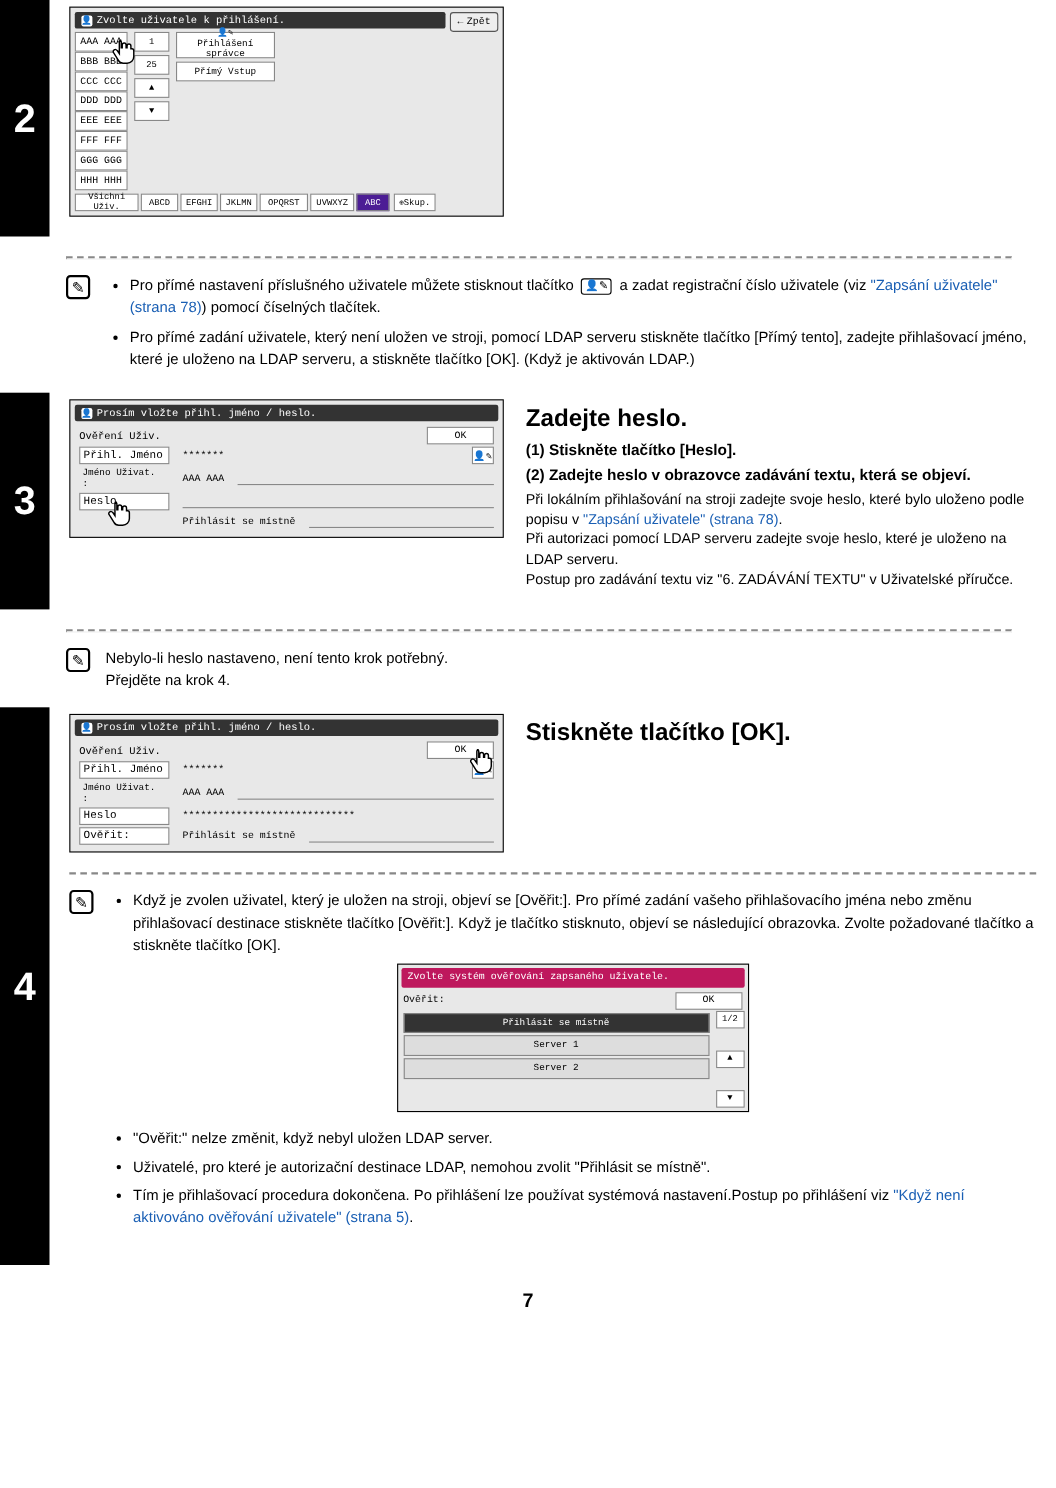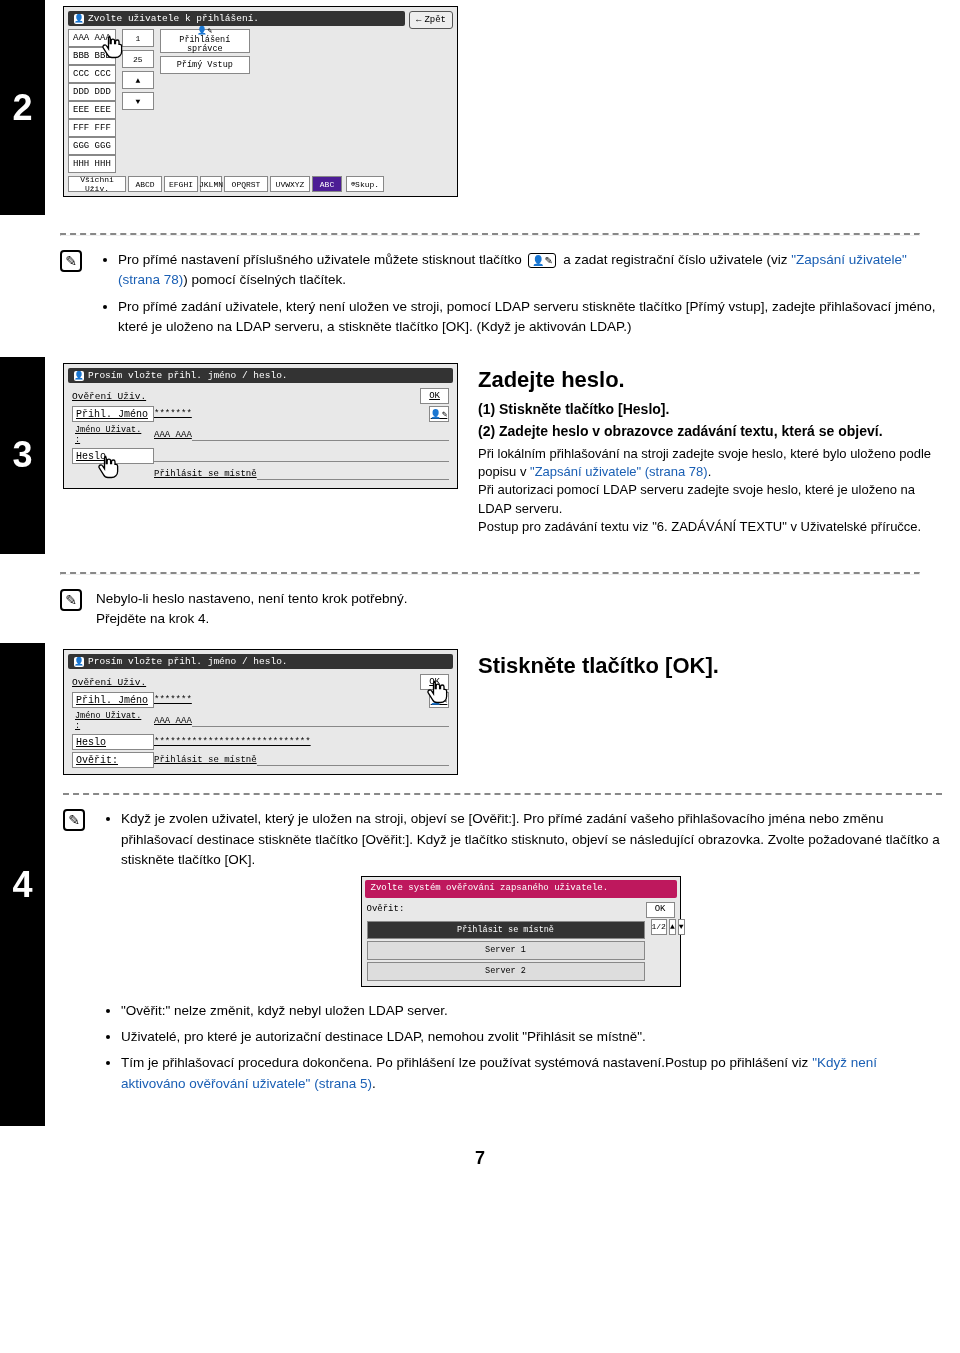--- a/index.html
+++ b/index.html
@@ -44,34 +44,34 @@
 
   .note-line { display: flex; align-items: flex-start; gap: 14px; padding: 0 18px 14px 60px; }
   .note-icon { width: 22px; height: 22px; border: 2px solid #000; border-radius: 4px; display: inline-flex; align-items: center; justify-content: center; font-size: 14px; flex-shrink: 0; }
   .note-text { font-size: 13.5px; line-height: 1.5; flex: 1; }
   ul.bul { list-style: disc; padding-left: 22px; }
   ul.bul li { margin-bottom: 6px; }
 
   .inline-icon { display: inline-flex; align-items: center; justify-content: center; border: 1.5px solid #000; border-radius: 3px; width: 28px; height: 15px; font-size: 10px; vertical-align: middle; margin: 0 3px; gap: 2px; }
 
   .step3-fields { display: flex; flex-direction: column; gap: 2px; padding: 2px 4px; font-size: 9px; }
-  .field-row { display: flex; align-items: center; gap: 0; text-decoration: underline; }
+  .field-row { display: flex; align-items: center; gap: 12px; }
   .field-label { border: 1px solid #888; background: #fff; padding: 1px 3px; width: 82px; height: 16px; display: inline-flex; align-items: center; font-size: 10px; text-align: right; }
   .field-val { font-size: 9px; }
   .long-under { border-bottom: 1px solid #888; flex: 1; height: 1px; margin-top: 10px; }
-  .ok-btn { border: 1px solid #888; background: #fff; padding: 1px 8px; font-size: 9px; height: 16px; display: inline-flex; align-items: center; }
+  .ok-btn { border: 1px solid #888; background: #fff; padding: 1px 24px; font-size: 9px; height: 16px; display: inline-flex; align-items: center; }
   .tiny-icon { border: 1px solid #888; background: #fff; width: 20px; height: 16px; display: inline-flex; align-items: center; justify-content: center; font-size: 9px; }
 
   .auth-panel { border: 1.5px solid #000; background: #e8e8e8; font-family: "Courier New", monospace; font-size: 9px; padding: 3px; width: 320px; margin: 6px auto 14px auto; }
   .auth-title { background: #be185d; color: #fff; padding: 2px 6px; font-size: 9px; border-radius: 2px; margin-bottom: 3px; }
   .auth-row { display: flex; align-items: center; gap: 6px; padding: 1px 2px; }
   .auth-list { display: flex; flex-direction: column; gap: 2px; margin: 2px 2px; }
   .auth-item { border: 1px solid #888; background: #ddd; text-align: center; font-size: 8.5px; padding: 2px 0; }
   .auth-item.sel { background: #333; color: #fff; }
-  .auth-side { display: flex; flex-direction: row; gap: 2px; width: 26px; }
+  .auth-side { display: flex; flex-direction: column; gap: 20px; width: 26px; }
   .auth-mini { border: 1px solid #888; background: #fff; text-align: center; font-size: 8px; padding: 1px 0; height: 16px; display: flex; align-items: center; justify-content: center; }
 
   .pagenum { text-align: center; font-size: 18px; font-weight: bold; padding: 22px 0; }
 </style>
 </head>
 <body>
 
 <div class="row">
   <div class="sidebar">2</div>
   <div class="content">
@@ -116,21 +116,21 @@
                 <span>Přihlášení správce</span>
               </div>
               <div class="btn-r">Přímý Vstup</div>
             </div>
           </div>
 
           <div class="tab-strip">
             <div class="tab" style="width:58px;">Všichni Uživ.</div>
             <div class="tab" style="width:34px;">ABCD</div>
             <div class="tab" style="width:34px;">EFGHI</div>
-            <div class="tab" style="width:22px;">JKLMN</div>
+            <div class="tab" style="width:34px;">JKLMN</div>
             <div class="tab" style="width:44px;">OPQRST</div>
             <div class="tab" style="width:40px;">UVWXYZ</div>
             <div class="tab sel" style="width:30px;">ABC</div>
             <div class="tab last" style="width:38px;">
               <span style="font-size:7px;">⊕</span>
               <span>Skup.</span>
             </div>
           </div>
         </div>
 
@@ -144,21 +144,21 @@
 <div class="note-line">
   <span class="note-icon">✎</span>
   <div class="note-text">
     <ul class="bul">
       <li>
         <span>Pro přímé nastavení příslušného uživatele můžete stisknout tlačítko </span>
         <span class="inline-icon">👤✎</span>
         <span> a zadat registrační číslo uživatele  (viz </span>
         <span class="link">"Zapsání uživatele" (strana 78)</span><span>) pomocí číselných tlačítek.</span>
       </li>
-      <li>Pro přímé zadání uživatele, který není uložen ve stroji, pomocí LDAP serveru stiskněte tlačítko [Přímý vstup], zadejte přihlašovací jméno, které je uloženo na LDAP serveru, a stiskněte tlačítko [OK]. (Když je aktivován LDAP.)</li>
+      <li>Pro přímé zadání uživatele, který není uložen ve stroji, pomocí LDAP serveru stiskněte tlačítko [Přímý tento], zadejte přihlašovací jméno, které je uloženo na LDAP serveru, a stiskněte tlačítko [OK]. (Když je aktivován LDAP.)</li>
     </ul>
   </div>
 </div>
 
 <div class="row">
   <div class="sidebar">3</div>
   <div class="content">
     <div class="two-col">
       <div class="left-col">
         <div class="panel">

